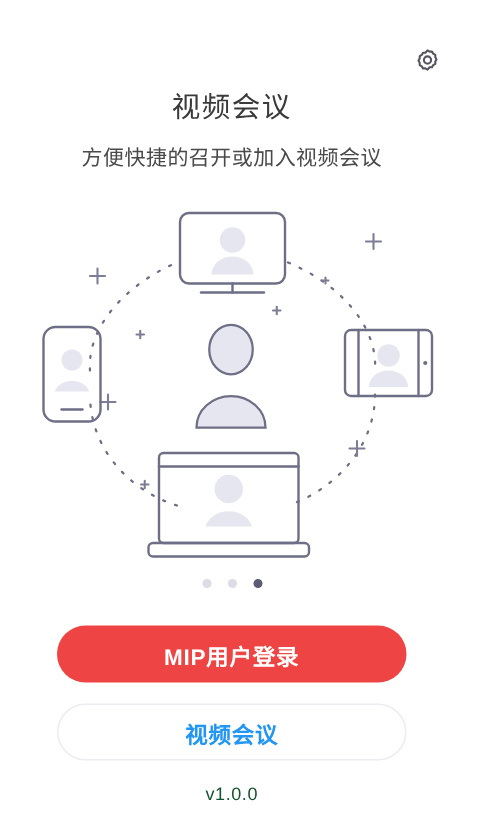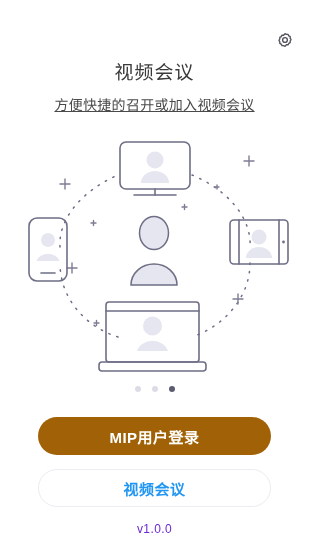--- a/index.html
+++ b/index.html
@@ -43,21 +43,20 @@
     font-weight:400;
     letter-spacing:1px;
   }
   .page-subtitle {
     margin-top:9px;
     font-size:14px;
     line-height:20px;
     color:#4a4a4a;
     font-weight:400;
     letter-spacing:0.3px;
-    text-decoration:underline;
   }
 
   
   .illustration {
     margin-top:12px;
     width:309px;
     height:250px;
     position:relative;
   }
   .illustration svg { display:block; }
@@ -96,38 +95,38 @@
     font-weight:700;
     display:flex;
     align-items:center;
     justify-content:center;
     cursor:pointer;
     letter-spacing:0.5px;
     border:none;
     font-family:"Liberation Sans","DejaVu Sans",sans-serif;
   }
   .btn-primary {
-    background:#a16207;
+    background:#ef4444;
     color:#ffffff;
   }
   .btn-secondary {
     background:#ffffff;
     color:#2196f3;
     border:1px solid #ececf2;
     font-weight:700;
   }
 
   
   .version {
     position:absolute;
     bottom:14px;
     left:0; right:0;
     text-align:center;
     font-size:12px;
-    color:#6d28d9;
+    color:#14532d;
     letter-spacing:0.4px;
   }
 </style>
 </head>
 <body>
 
 <div class="screen">
 
   <button class="settings-btn" aria-label="settings">
     <span>

